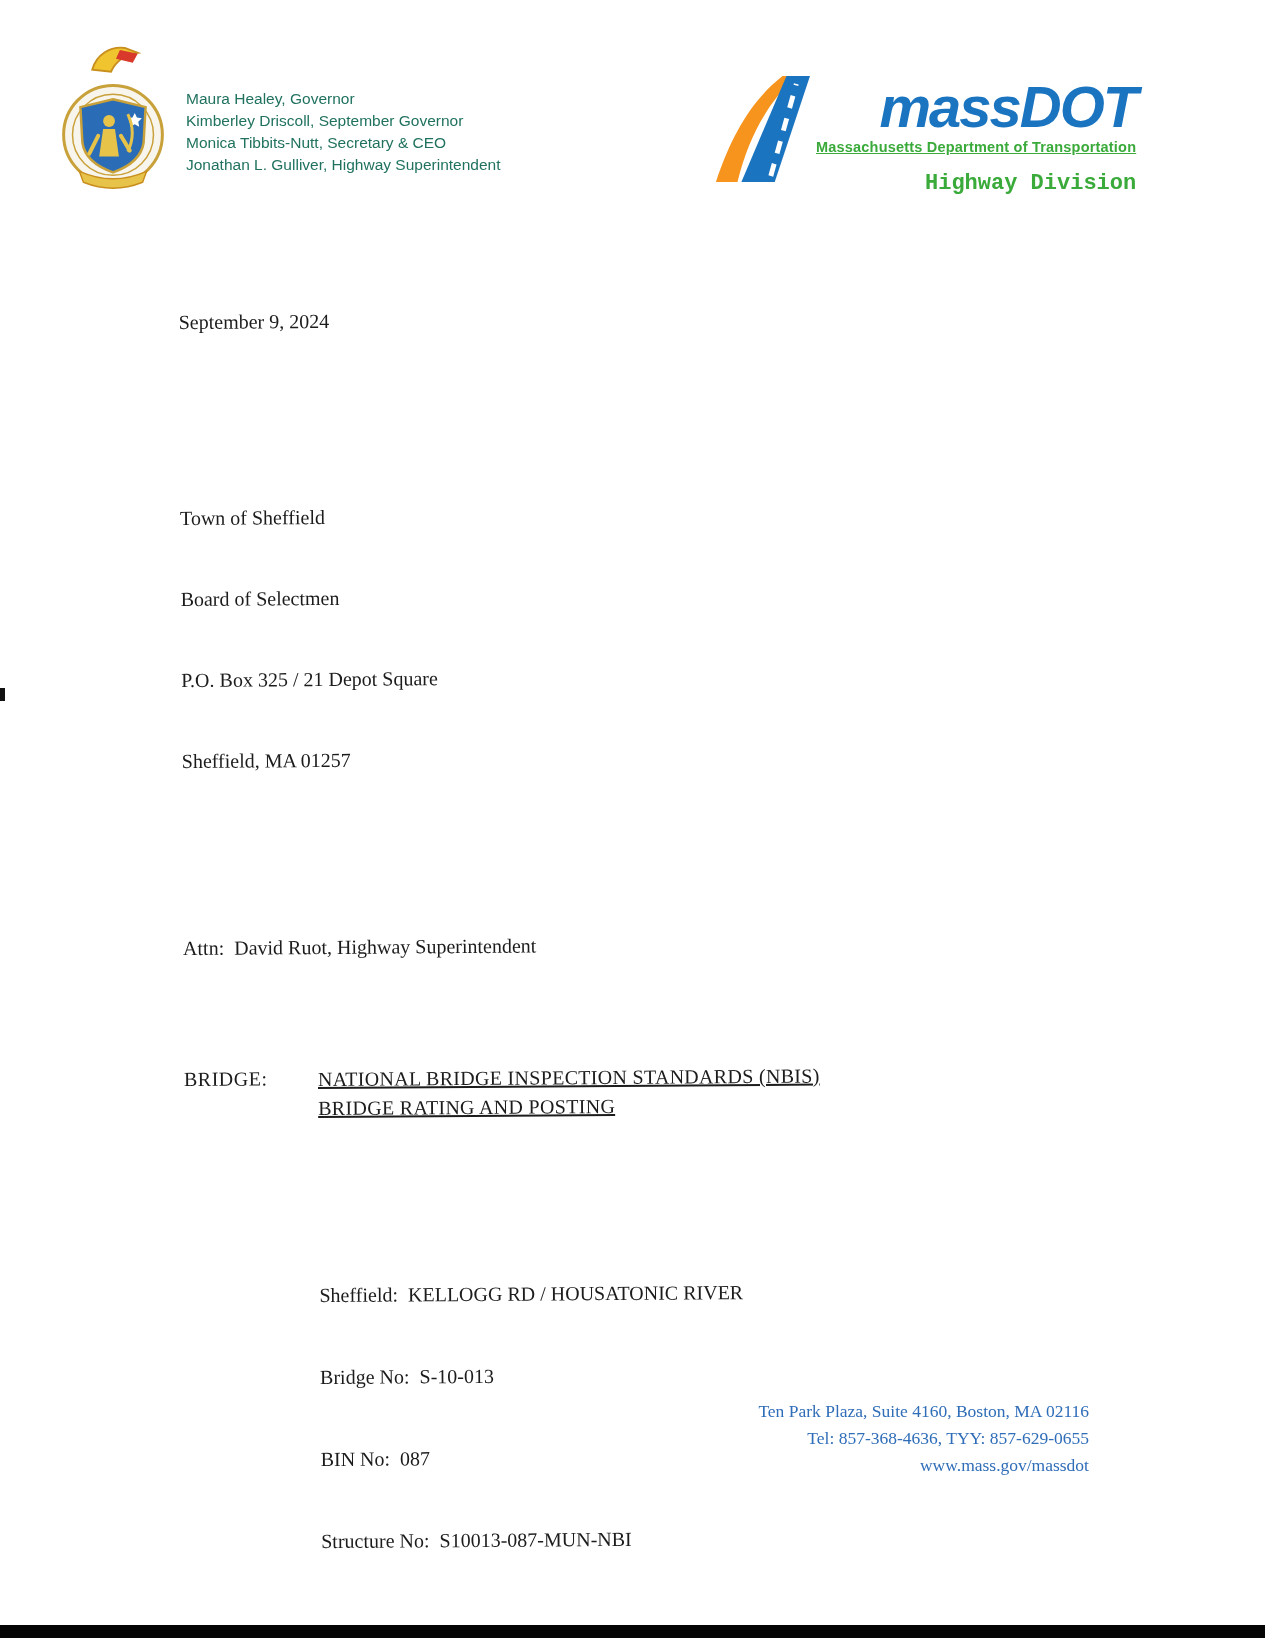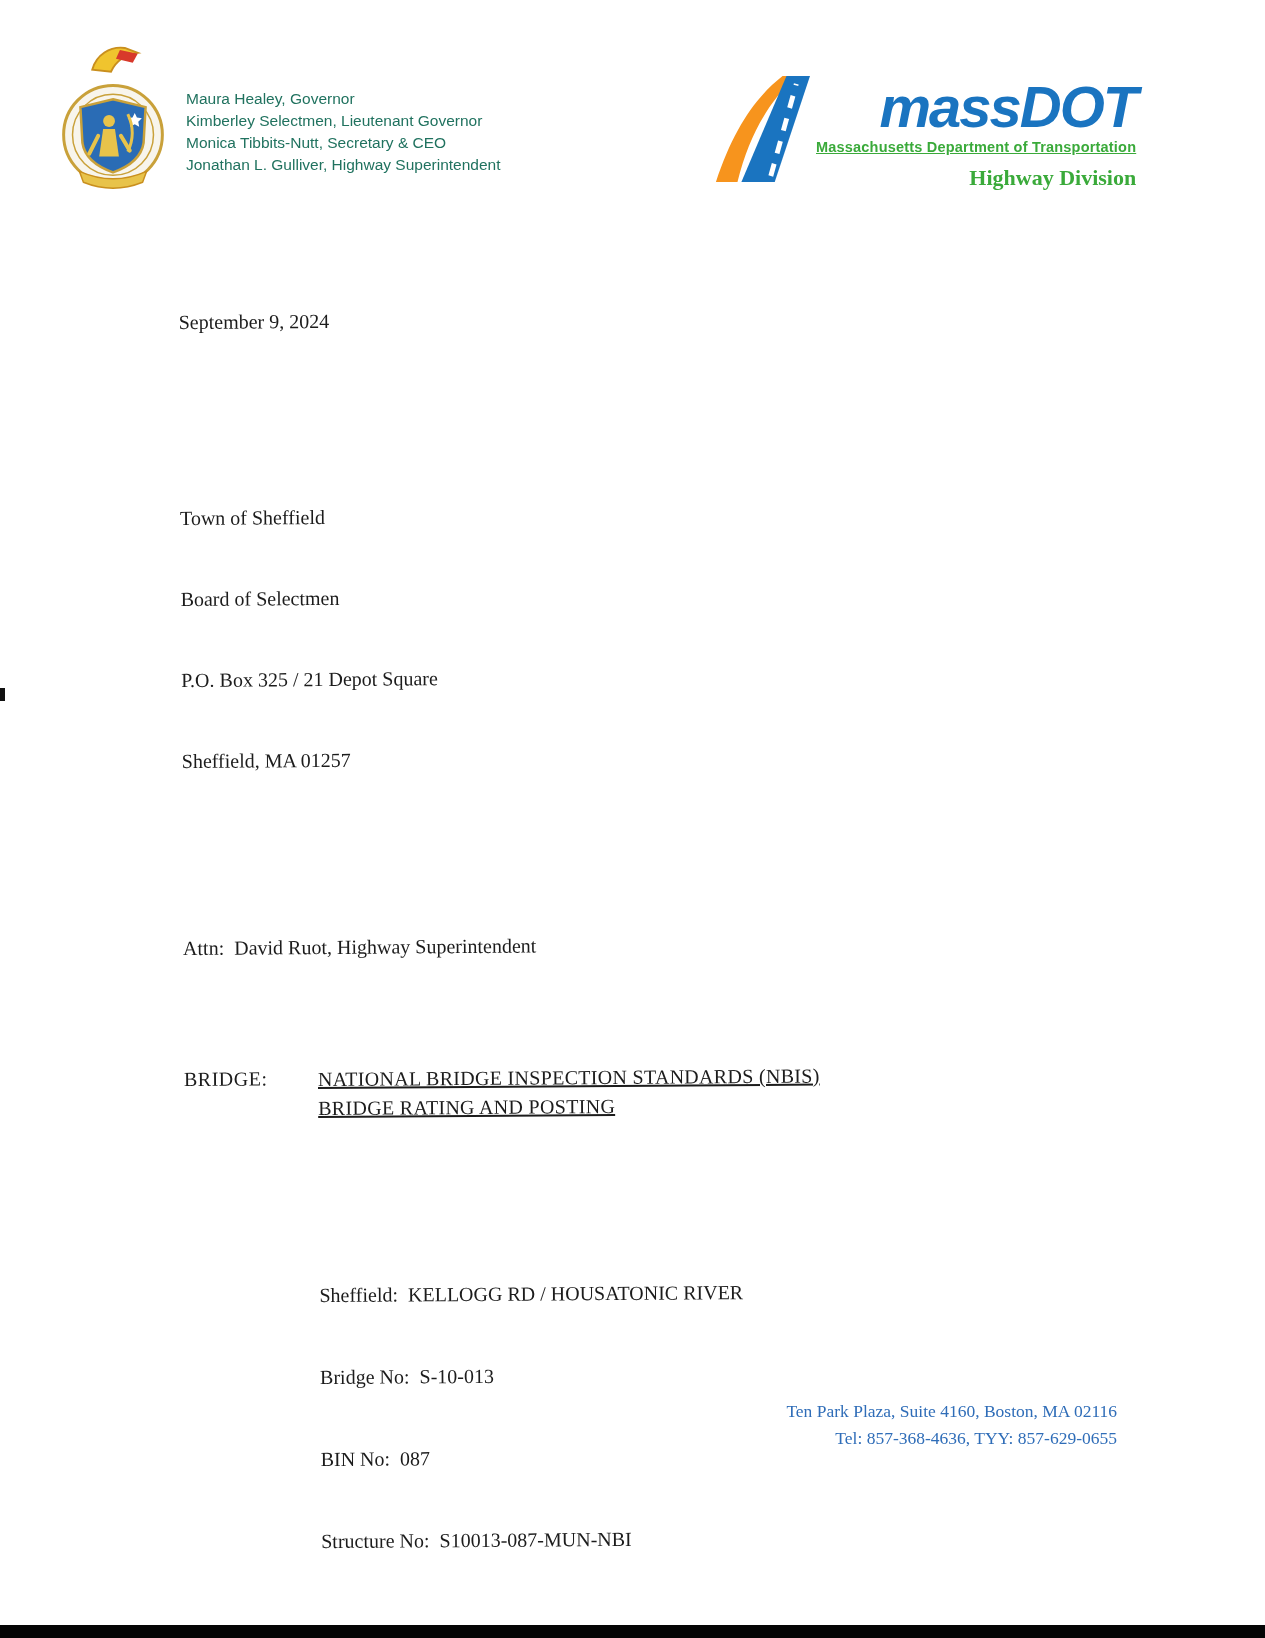--- a/index.html
+++ b/index.html
@@ -37,23 +37,23 @@
     color:var(--logo-blue);letter-spacing:-2px;white-space:nowrap;
   }
   .wordmark .mass{font-weight:900;}
   .wordmark .dot{font-weight:700;}
   .dept{
     font-family:"Liberation Sans", sans-serif;
     font-weight:bold;font-size:14.5px;line-height:18px;
     color:var(--logo-green);margin-top:2px;letter-spacing:0.2px;text-decoration:underline;
   }
   .division{
-    font-family:Liberation Serif, serif;
+    font-family:Liberation Mono, monospace;
     font-weight:bold;font-size:22px;line-height:26px;
-    color:var(--logo-green);margin-top:9px;margin-left:-2px;
+    color:var(--logo-green);margin-top:15px;margin-left:-2px;
   }
   
   .letter-body{
     position:absolute;left:178px;top:228px;width:950px;
     font-size:20px;line-height:27px;
     transform:rotate(-0.4deg);
     transform-origin:0 0;
     white-space:pre-wrap;
   }
   .date{margin-bottom:34px;}
@@ -61,21 +61,21 @@
   .recipient div{line-height:27px;}
   .attn{margin-bottom:23px;}
   .subject-row{display:flex;margin-bottom:23px;}
   .subject-label{flex:0 0 134px;letter-spacing:0.5px;}
   .subject-text{line-height:29px;letter-spacing:0.3px;}
   .subject-text .u{text-decoration:underline;}
   .bridge-info{margin-left:134px;margin-bottom:21px;}
   .bridge-info div{line-height:28px;}
   
   .footer{
-    position:absolute;top:1398px;right:148px;
+    position:absolute;top:1398px;right:176px;
     text-align:right;
     font-size:17.5px;line-height:27px;
     color:var(--footer-blue);
   }
   
   .scan-bar{position:absolute;left:0;right:0;bottom:0;height:13px;background:#050505;}
   .edge-mark{position:absolute;left:0;top:688px;width:5px;height:13px;background:#111;}
 </style>
 </head>
 <body>
@@ -99,21 +99,21 @@
       <path d="M45 88 h12 l4 28 h-20 Z" fill="#e8c34a"></path>
       <path d="M40 95 l-9 18 M63 95 l9 15" stroke="#e8c34a" stroke-width="4" fill="none" stroke-linecap="round"></path>
       <path d="M70 73 q9 19 0 38" stroke="#e8c34a" stroke-width="3" fill="none"></path>
 
       <path d="M21 131 q34 15 68 0 l-4 11 q-30 12 -60 0 Z" fill="#e8c34a" stroke="#c98f1e" stroke-width="1.5"></path>
     </svg>
   </div>
 
   <div class="officials">
     <div>Maura Healey, Governor</div>
-    <div>Kimberley Selectmen, Lieutenant Governor</div>
+    <div>Kimberley Driscoll, September Governor</div>
     <div>Monica Tibbits-Nutt, Secretary &amp; CEO</div>
     <div>Jonathan L. Gulliver, Highway Superintendent</div>
   </div>
 
   <div class="logo-block">
     <div class="logo-row">
       <div class="road-icon">
         <svg viewBox="0 0 100 114" width="98" height="112" aria-hidden="true">
           <path d="M4 112 C22 58 44 26 72 4 L86 4 C58 30 38 64 26 112 Z" fill="#f7941d"></path>
           <path d="M30 112 L76 4 L100 4 L64 112 Z" fill="#1a74c0"></path>
@@ -161,18 +161,19 @@
     
     
     
     
 
   </div>
 
   <div class="footer">
     <div>Ten Park Plaza, Suite 4160, Boston, MA 02116</div>
     <div>Tel: 857-368-4636, TYY: 857-629-0655</div>
+    <div>www.mass.gov/massdot</div>
   </div>
 
   <div class="edge-mark"></div>
   <div class="scan-bar"></div>
 
 </div>
 
 </body></html>

